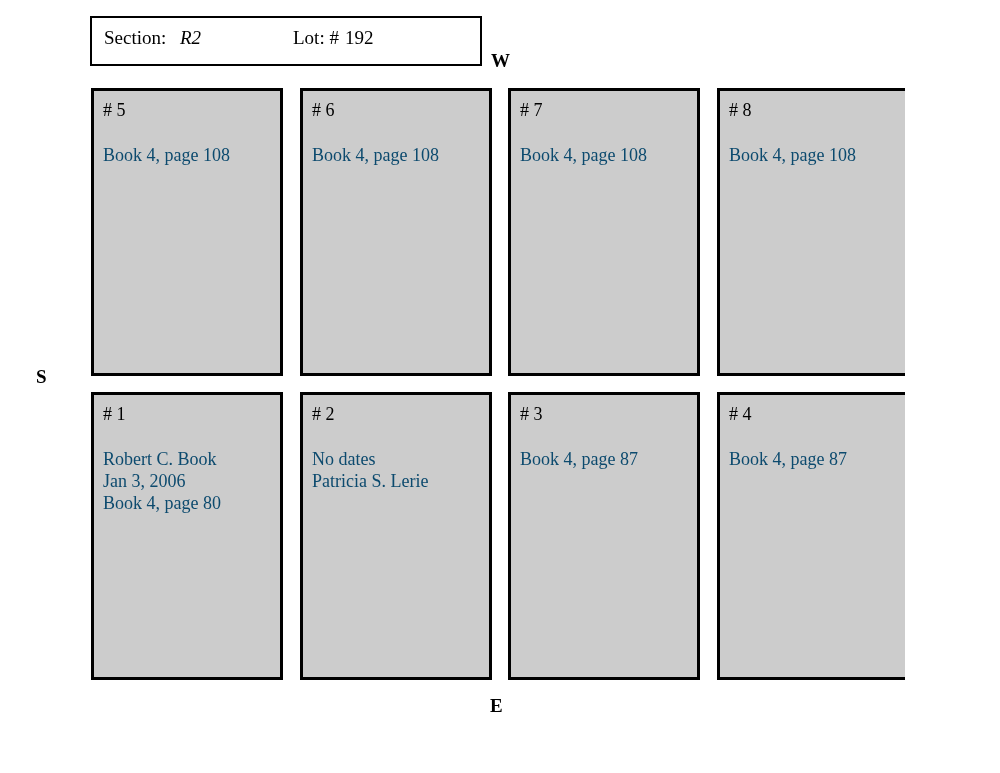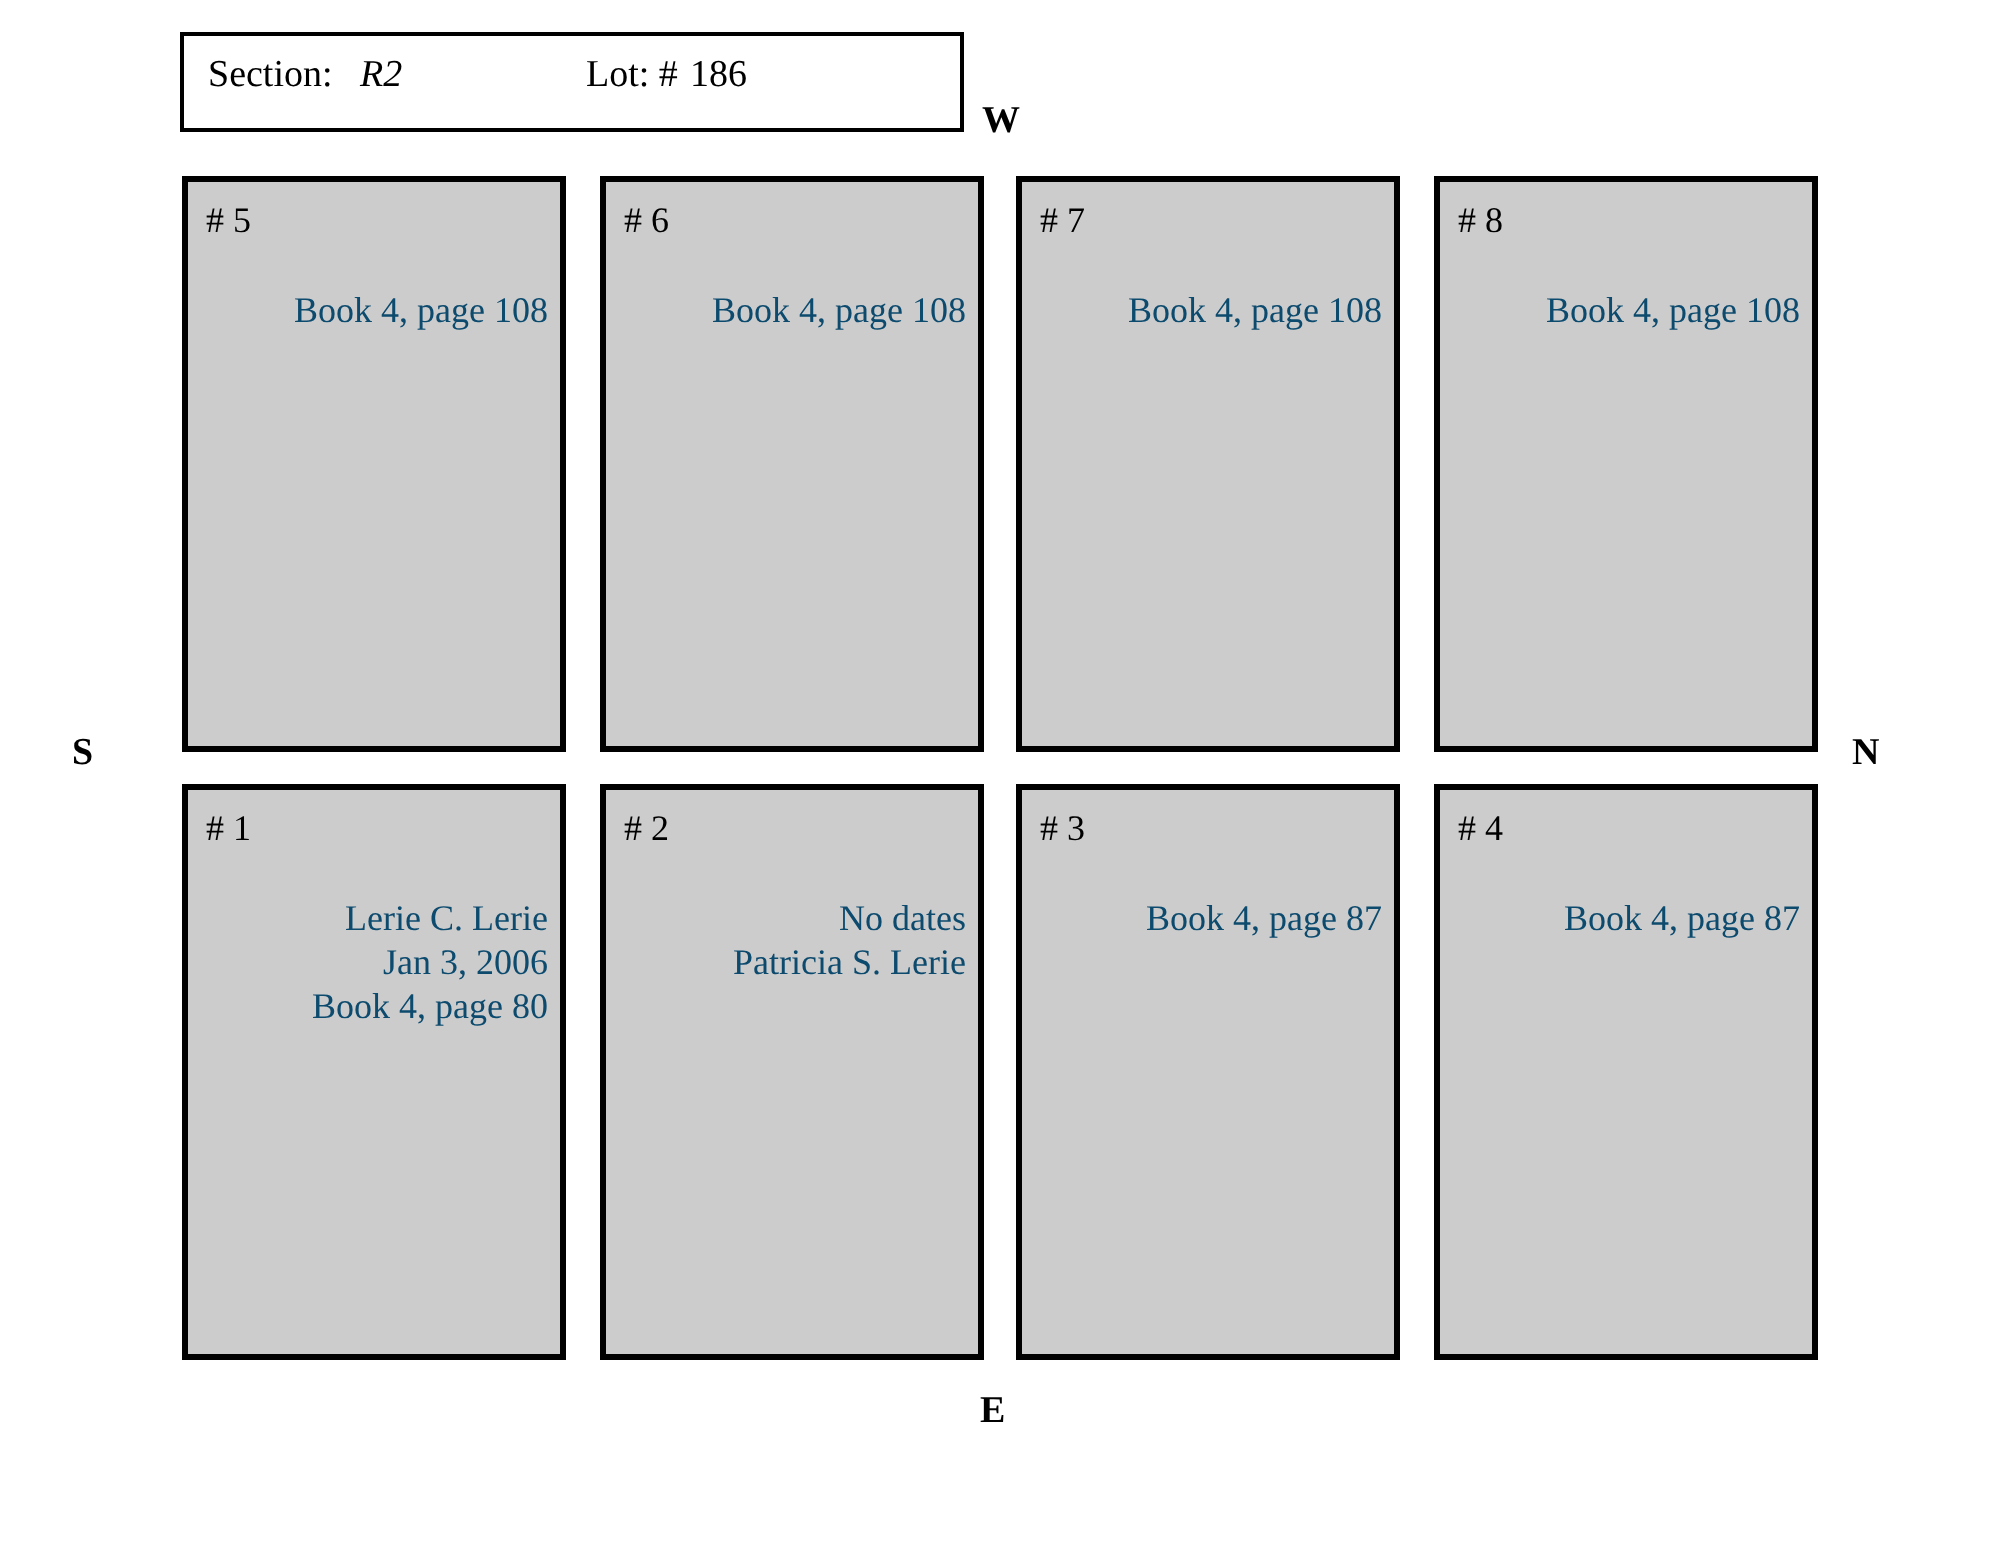--- a/index.html
+++ b/index.html
@@ -7,25 +7,24 @@
     margin: 0;
     padding: 0;
     background: #ffffff;
   }
   body {
     font-family: "Liberation Serif", "DejaVu Serif", serif;
     color: #000000;
   }
   #page {
     position: relative;
-    width: 1000px;
+    width: 905px;
     height: 773px;
     background: #ffffff;
     overflow: hidden;
-    text-align: right;
   }
 
   
   .header-box {
     position: absolute;
     left: 90px;
     top: 16px;
     width: 392px;
     height: 50px;
     border: 2px solid #000000;
@@ -121,21 +120,21 @@
 </head>
 <body>
 
 <div id="page">
 
   <div class="header-box">
     <div class="header-row">
       <span class="hdr-field hdr-label-section">Section:</span>
       <span class="hdr-field hdr-value-section">R2</span>
       <span class="hdr-field hdr-label-lot">Lot: #</span>
-      <span class="hdr-field hdr-value-lot">186</span>
+      <span class="hdr-field hdr-value-lot">192</span>
     </div>
   </div>
 
   <span class="compass compass-w">W</span>
   <span class="compass compass-s">S</span>
   <span class="compass compass-n">N</span>
   <span class="compass compass-e">E</span>
 
   <div class="grid">
     <div class="plot-row plot-row-top">
@@ -161,21 +160,21 @@
           <span class="plot-number"># 8</span>
           <div class="plot-body">
             <span class="line">Book 4, page 108</span>
           </div>
         </div>
       </div>
     <div class="plot-row plot-row-bottom">
         <div class="plot-cell col-1">
           <span class="plot-number"># 1</span>
           <div class="plot-body">
-            <span class="line">Lerie C. Lerie</span>
+            <span class="line">Robert C. Book</span>
             <span class="line">Jan 3, 2006</span>
             <span class="line">Book 4, page 80</span>
           </div>
         </div>
         <div class="plot-cell col-2">
           <span class="plot-number"># 2</span>
           <div class="plot-body">
             <span class="line">No dates</span>
             <span class="line">Patricia S. Lerie</span>
           </div>

